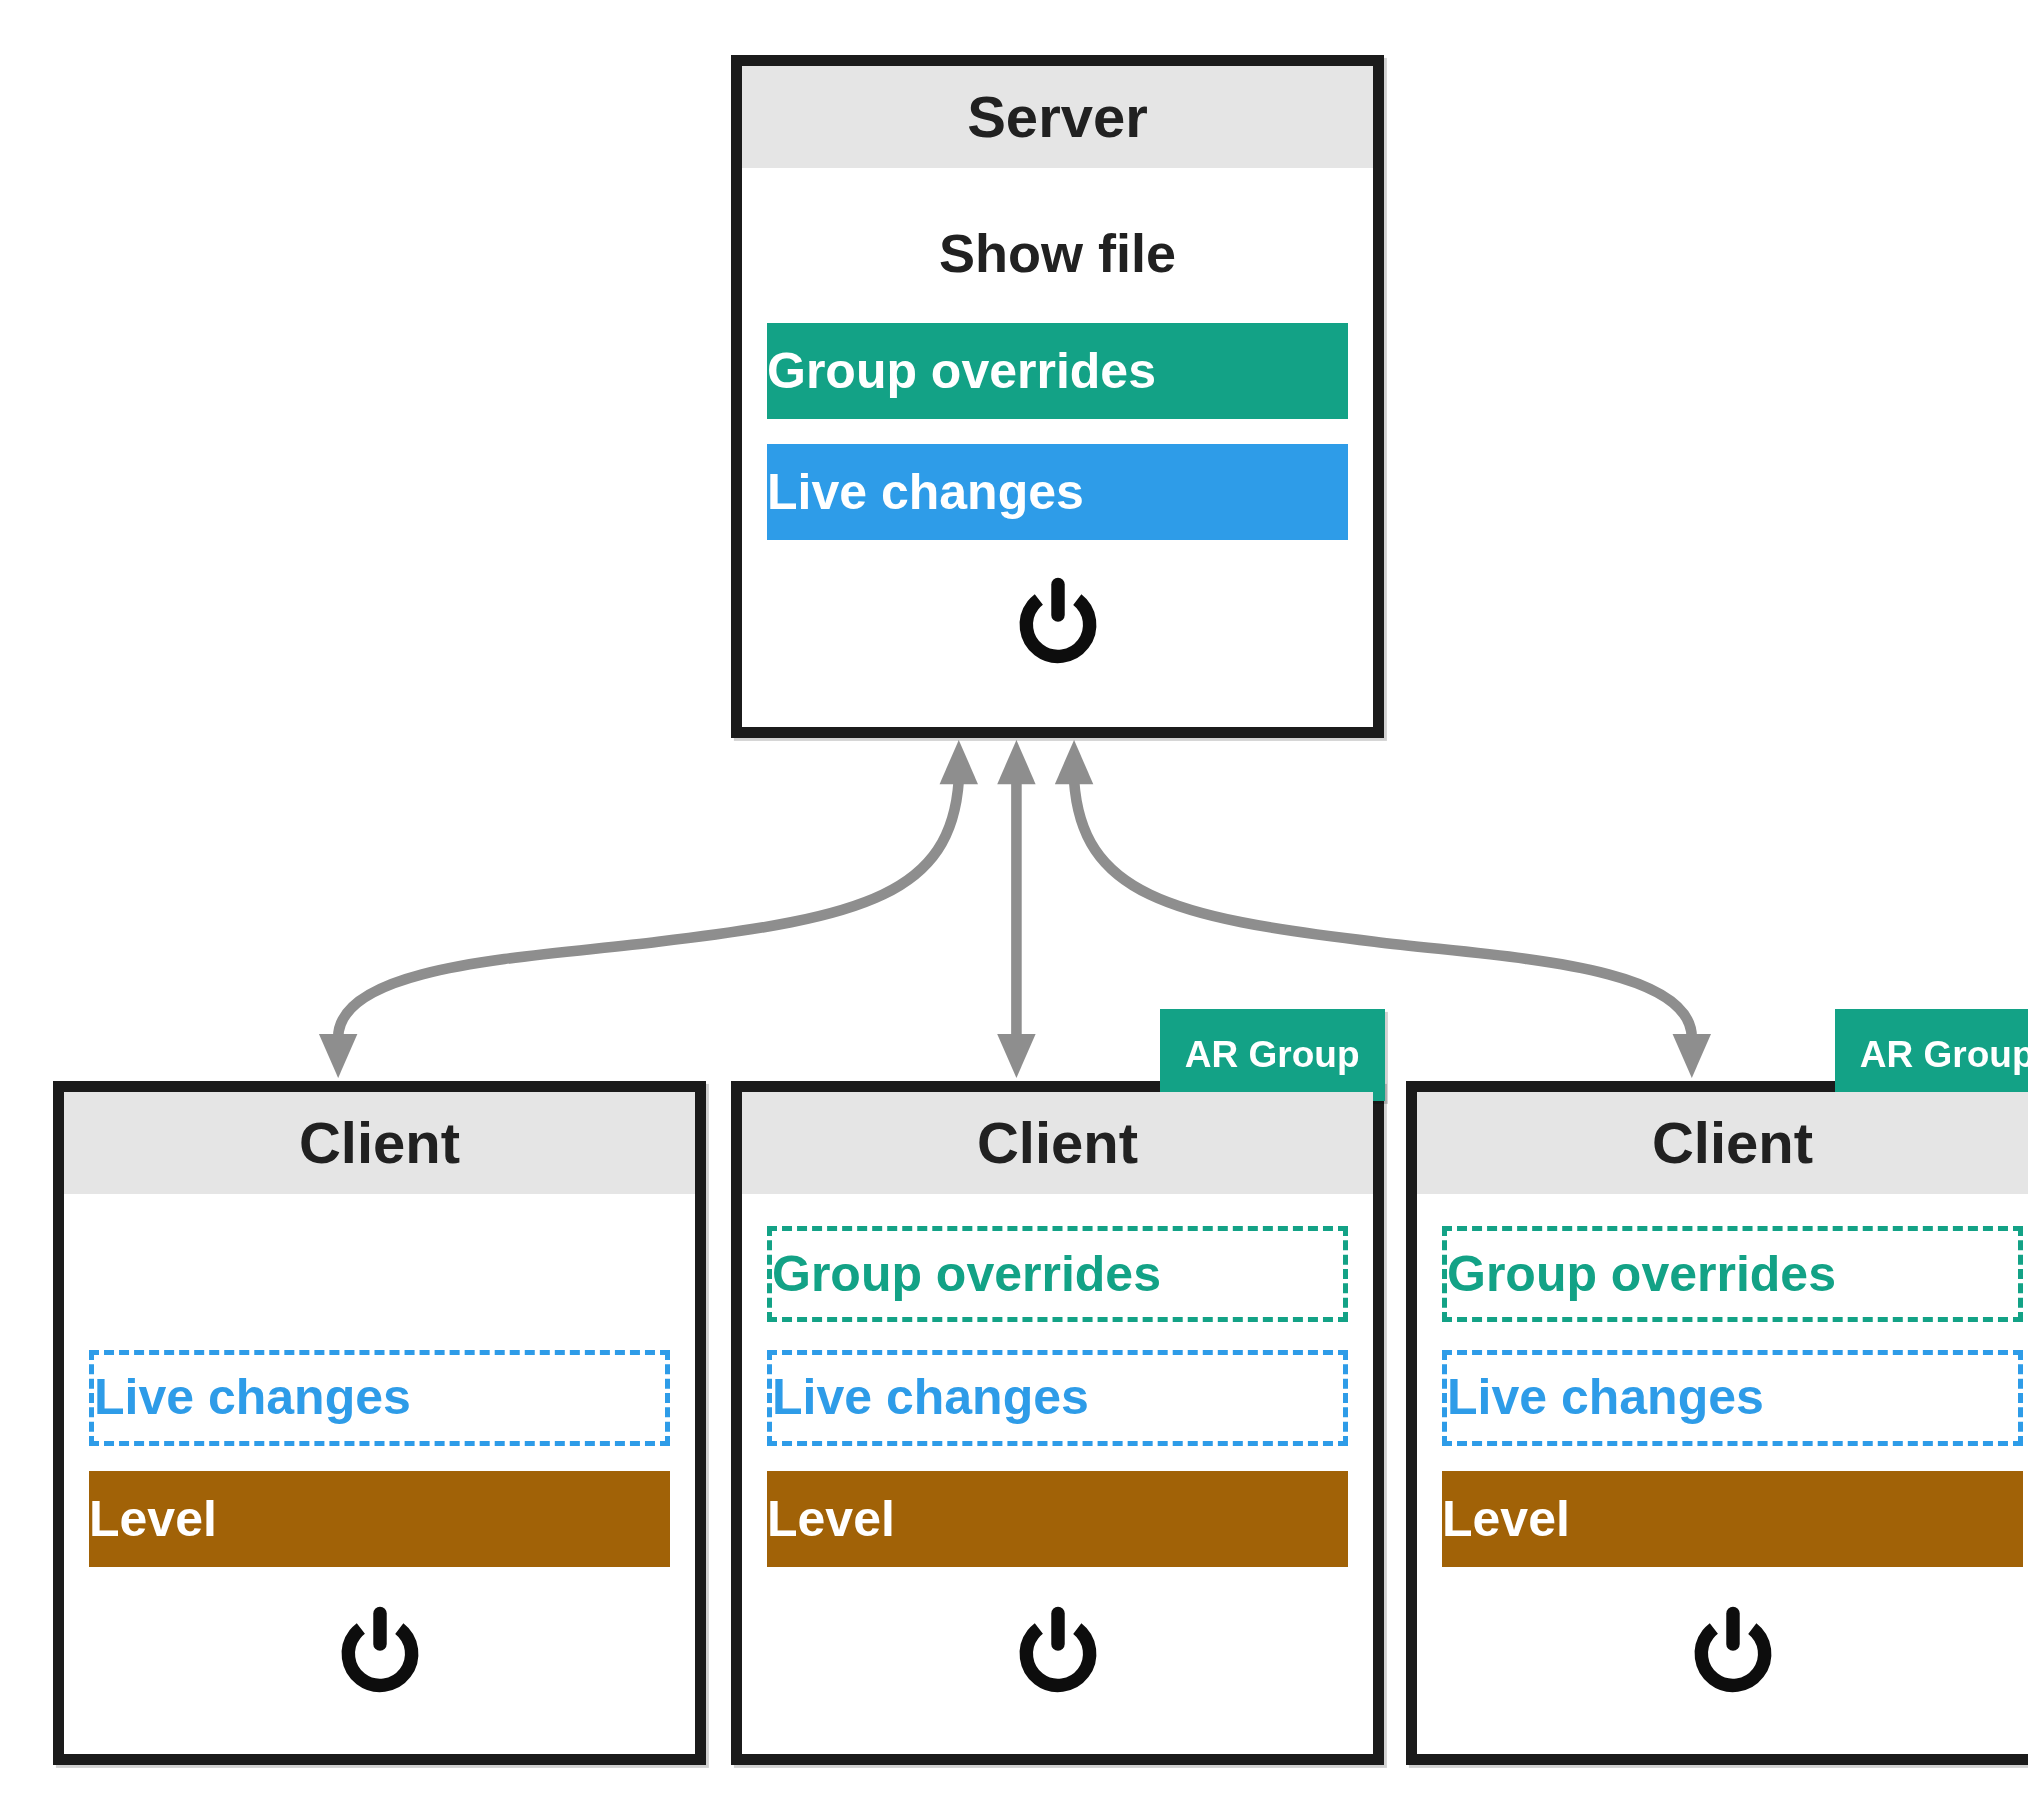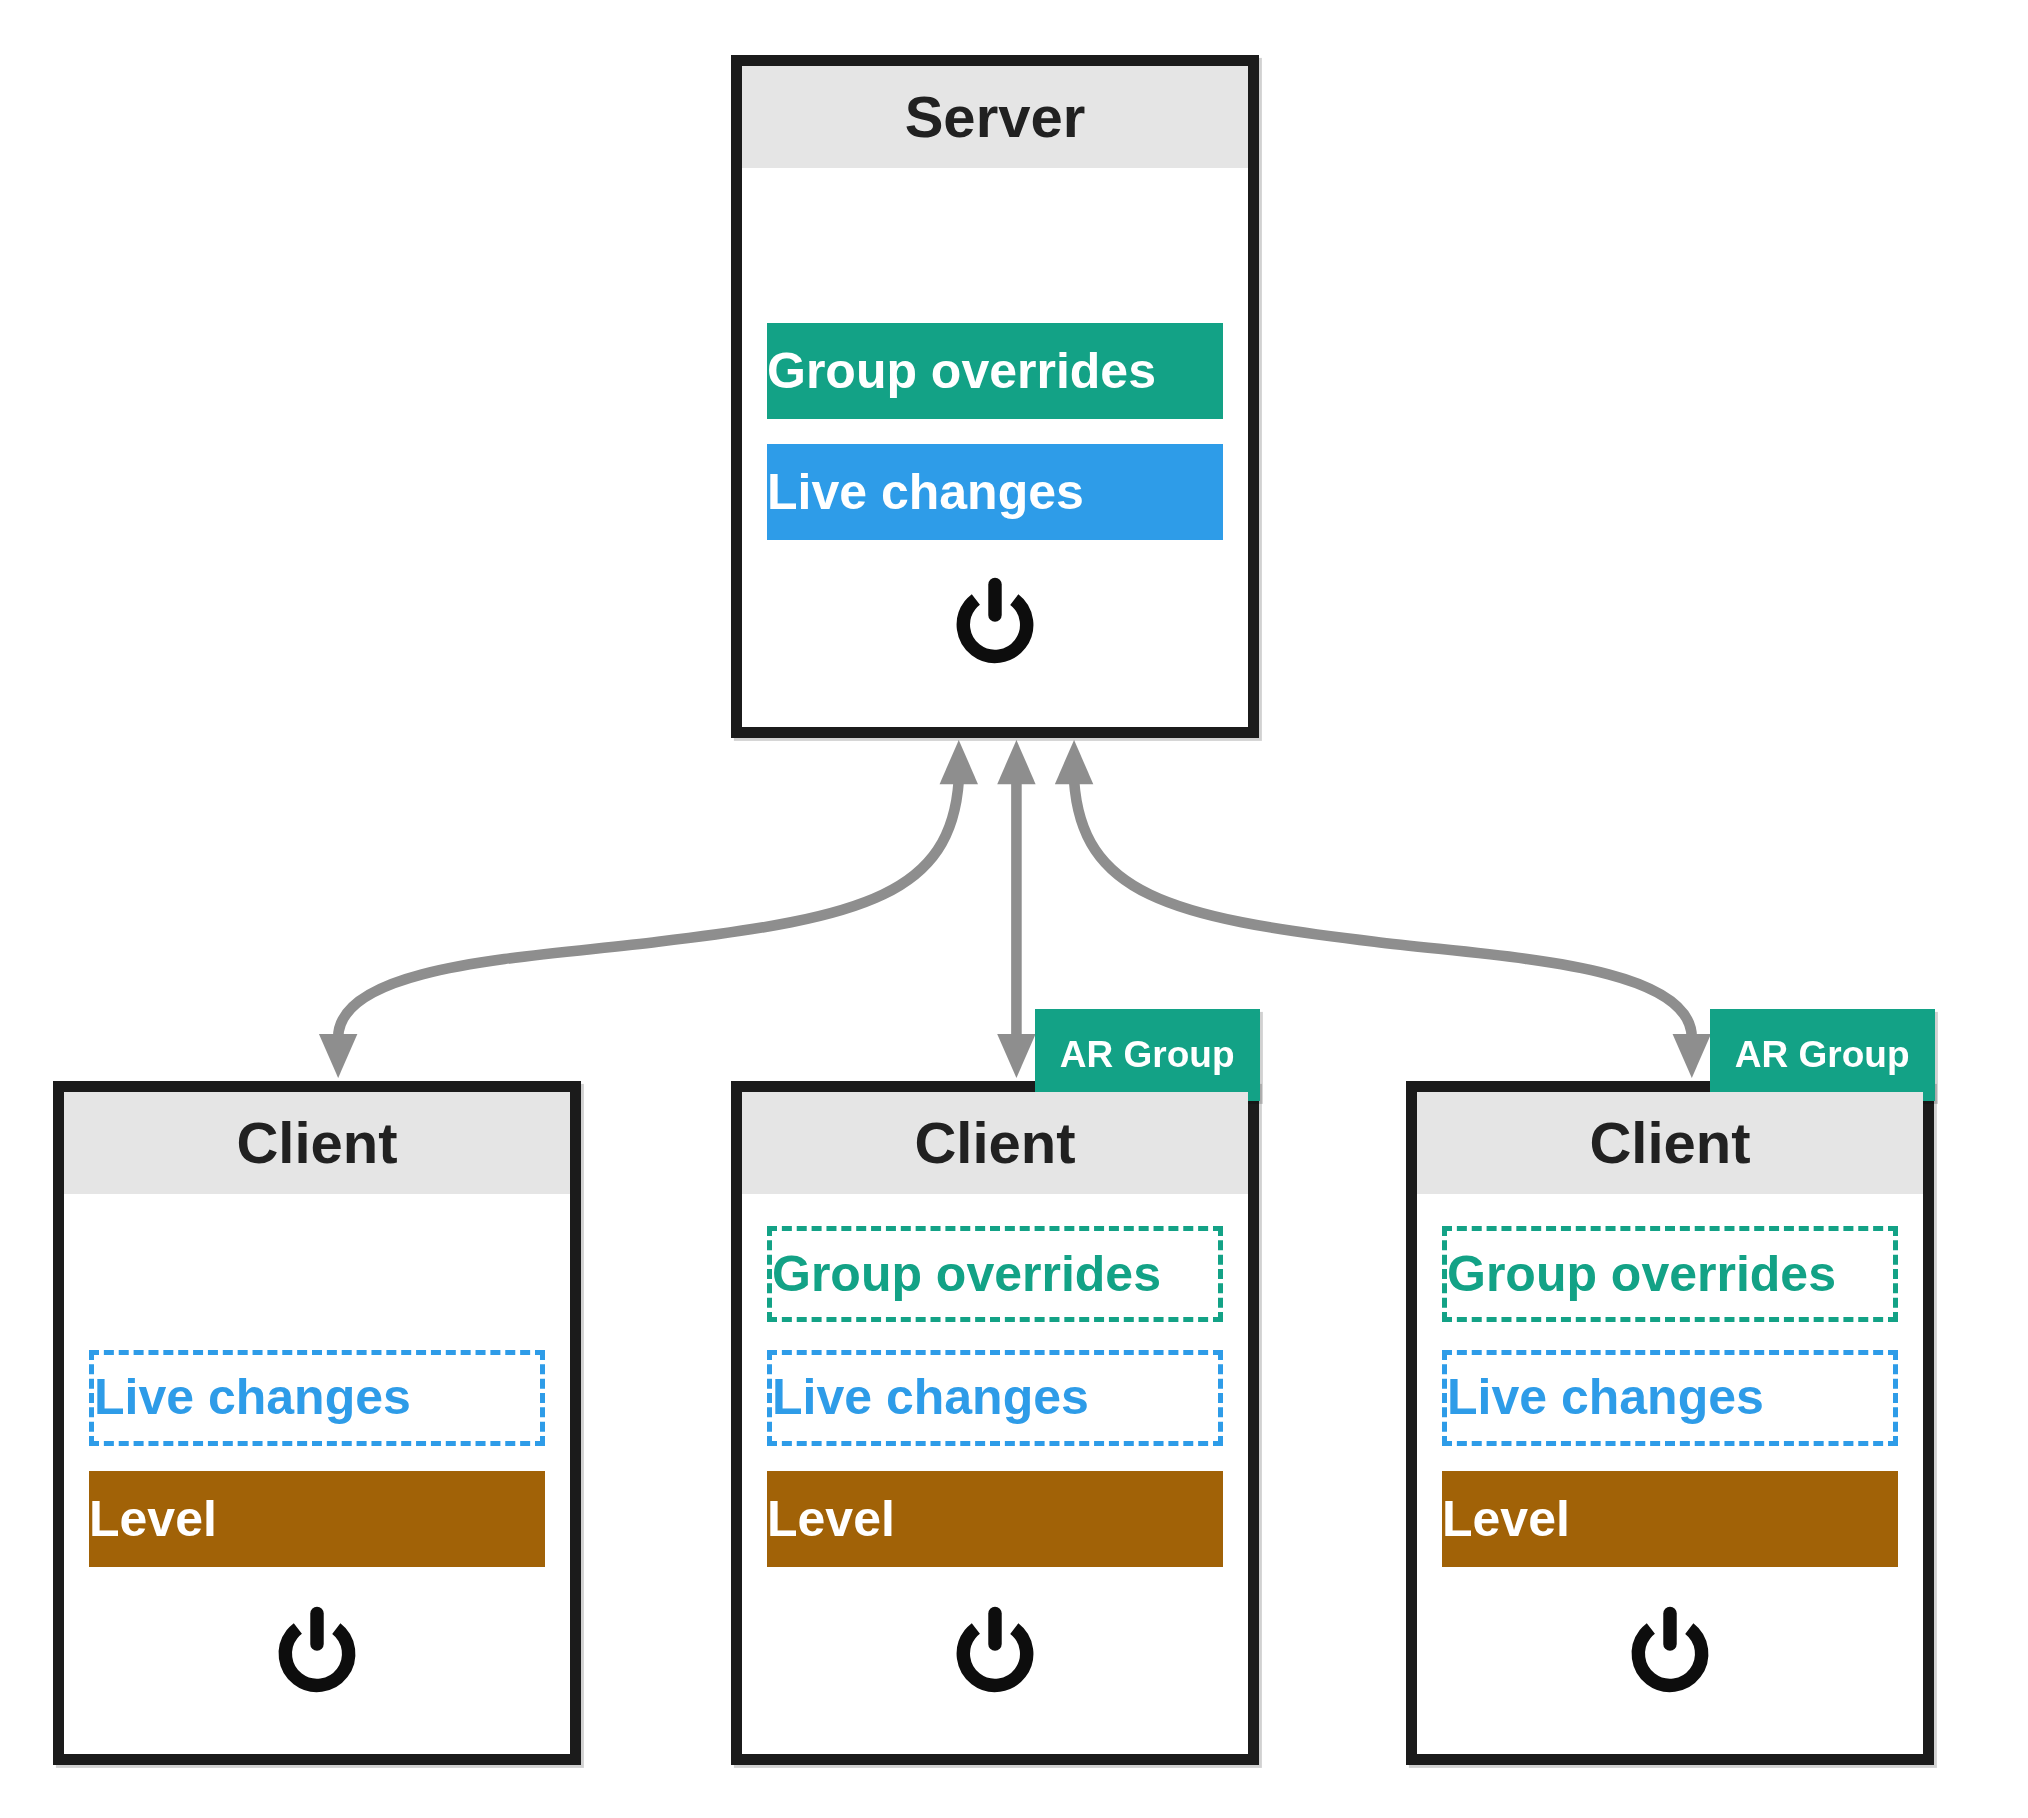--- a/index.html
+++ b/index.html
@@ -1,21 +1,21 @@
 <!DOCTYPE html>
 <html><head>
 <meta charset="utf-8">
 <style>
   html,body{margin:0;padding:0;background:#ffffff;}
   .canvas{
     position:relative;width:2029px;height:1819px;background:#ffffff;overflow:hidden;
     font-family:"Liberation Sans","DejaVu Sans",sans-serif;font-weight:700;
   }
   .box{
-    position:absolute;width:528px;background:#ffffff;
+    position:absolute;width:653px;background:#ffffff;
     border:11.5px solid #1b1b1b;box-sizing:border-box;
     box-shadow:2.9px 2.9px 0 rgba(0,0,0,0.18);
   }
   .box-header{
     position:absolute;left:0;right:0;top:0;height:102px;background:#e5e5e5;
     text-align:center;line-height:102px;font-size:58px;color:#212121;
   }
   .bar{
     position:absolute;left:25px;right:25px;height:96px;box-sizing:border-box;
     text-align:left;font-size:50px;line-height:96px;white-space:nowrap;
@@ -59,20 +59,21 @@
     </g>
     <g>
       <path class="arrow-shaft" d="M 1118 812 C 1126 930, 1216 955, 1431 980 C 1556 996, 1761 1002, 1761 1080"></path>
       <polygon class="arrow-head" points="1118,770 1098,816 1138,816"></polygon>
       <polygon class="arrow-head" points="1761,1122 1741,1076 1781,1076"></polygon>
     </g>
   </svg>
 
   <div class="box" style="left:731px;top:55px;height:683px;">
     <div class="box-header">Server</div>
+    <div class="show-file">Show file</div>
     <div class="bar bar-solid-teal" style="top:257px;">Group overrides</div>
     <div class="bar bar-solid-blue" style="top:378px;">Live changes</div>
     <svg class="power" style="top:504px;" width="96" height="96" viewBox="0 0 100 100">
       <circle cx="50" cy="57" r="33" fill="none" stroke="#0d0d0d" stroke-width="14" stroke-dasharray="164.1 43.2" transform="rotate(-52.5 50 57)"></circle>
       <rect x="43" y="8" width="14" height="46" rx="7" fill="#0d0d0d"></rect>
     </svg>
   </div>
 
   <div class="box" style="left:53px;top:1081px;height:684px;">
     <div class="box-header">Client</div>

